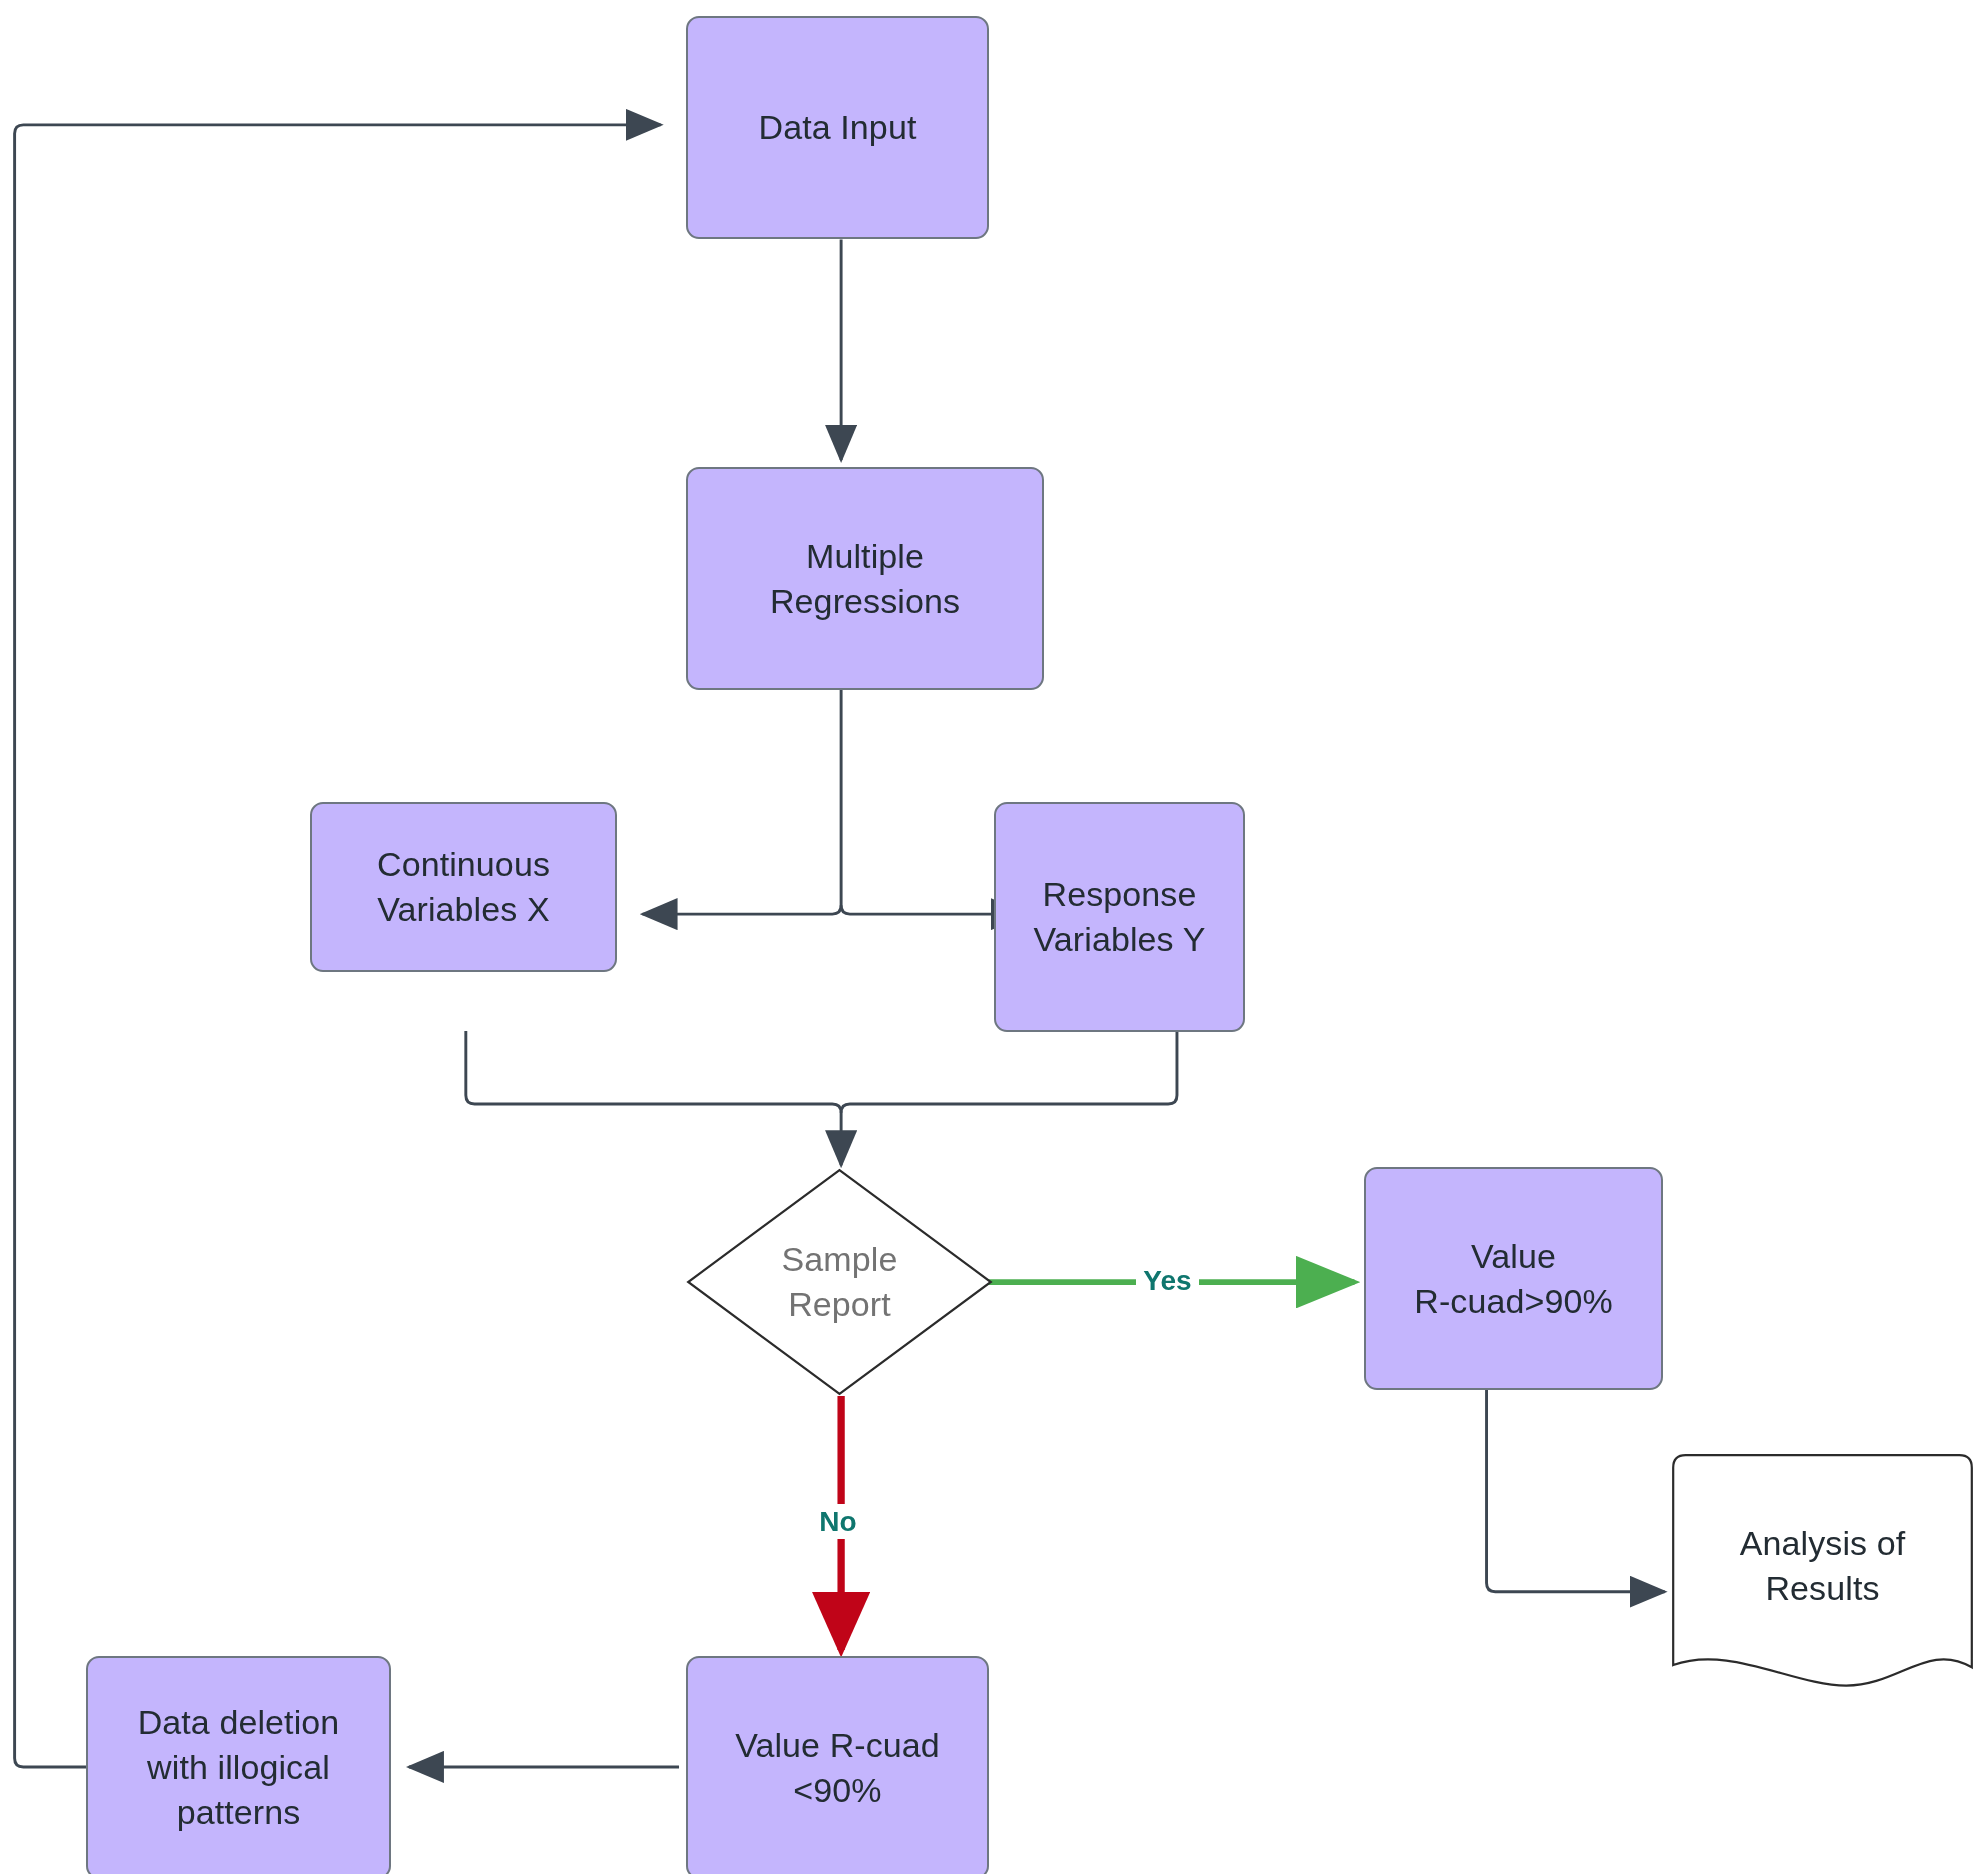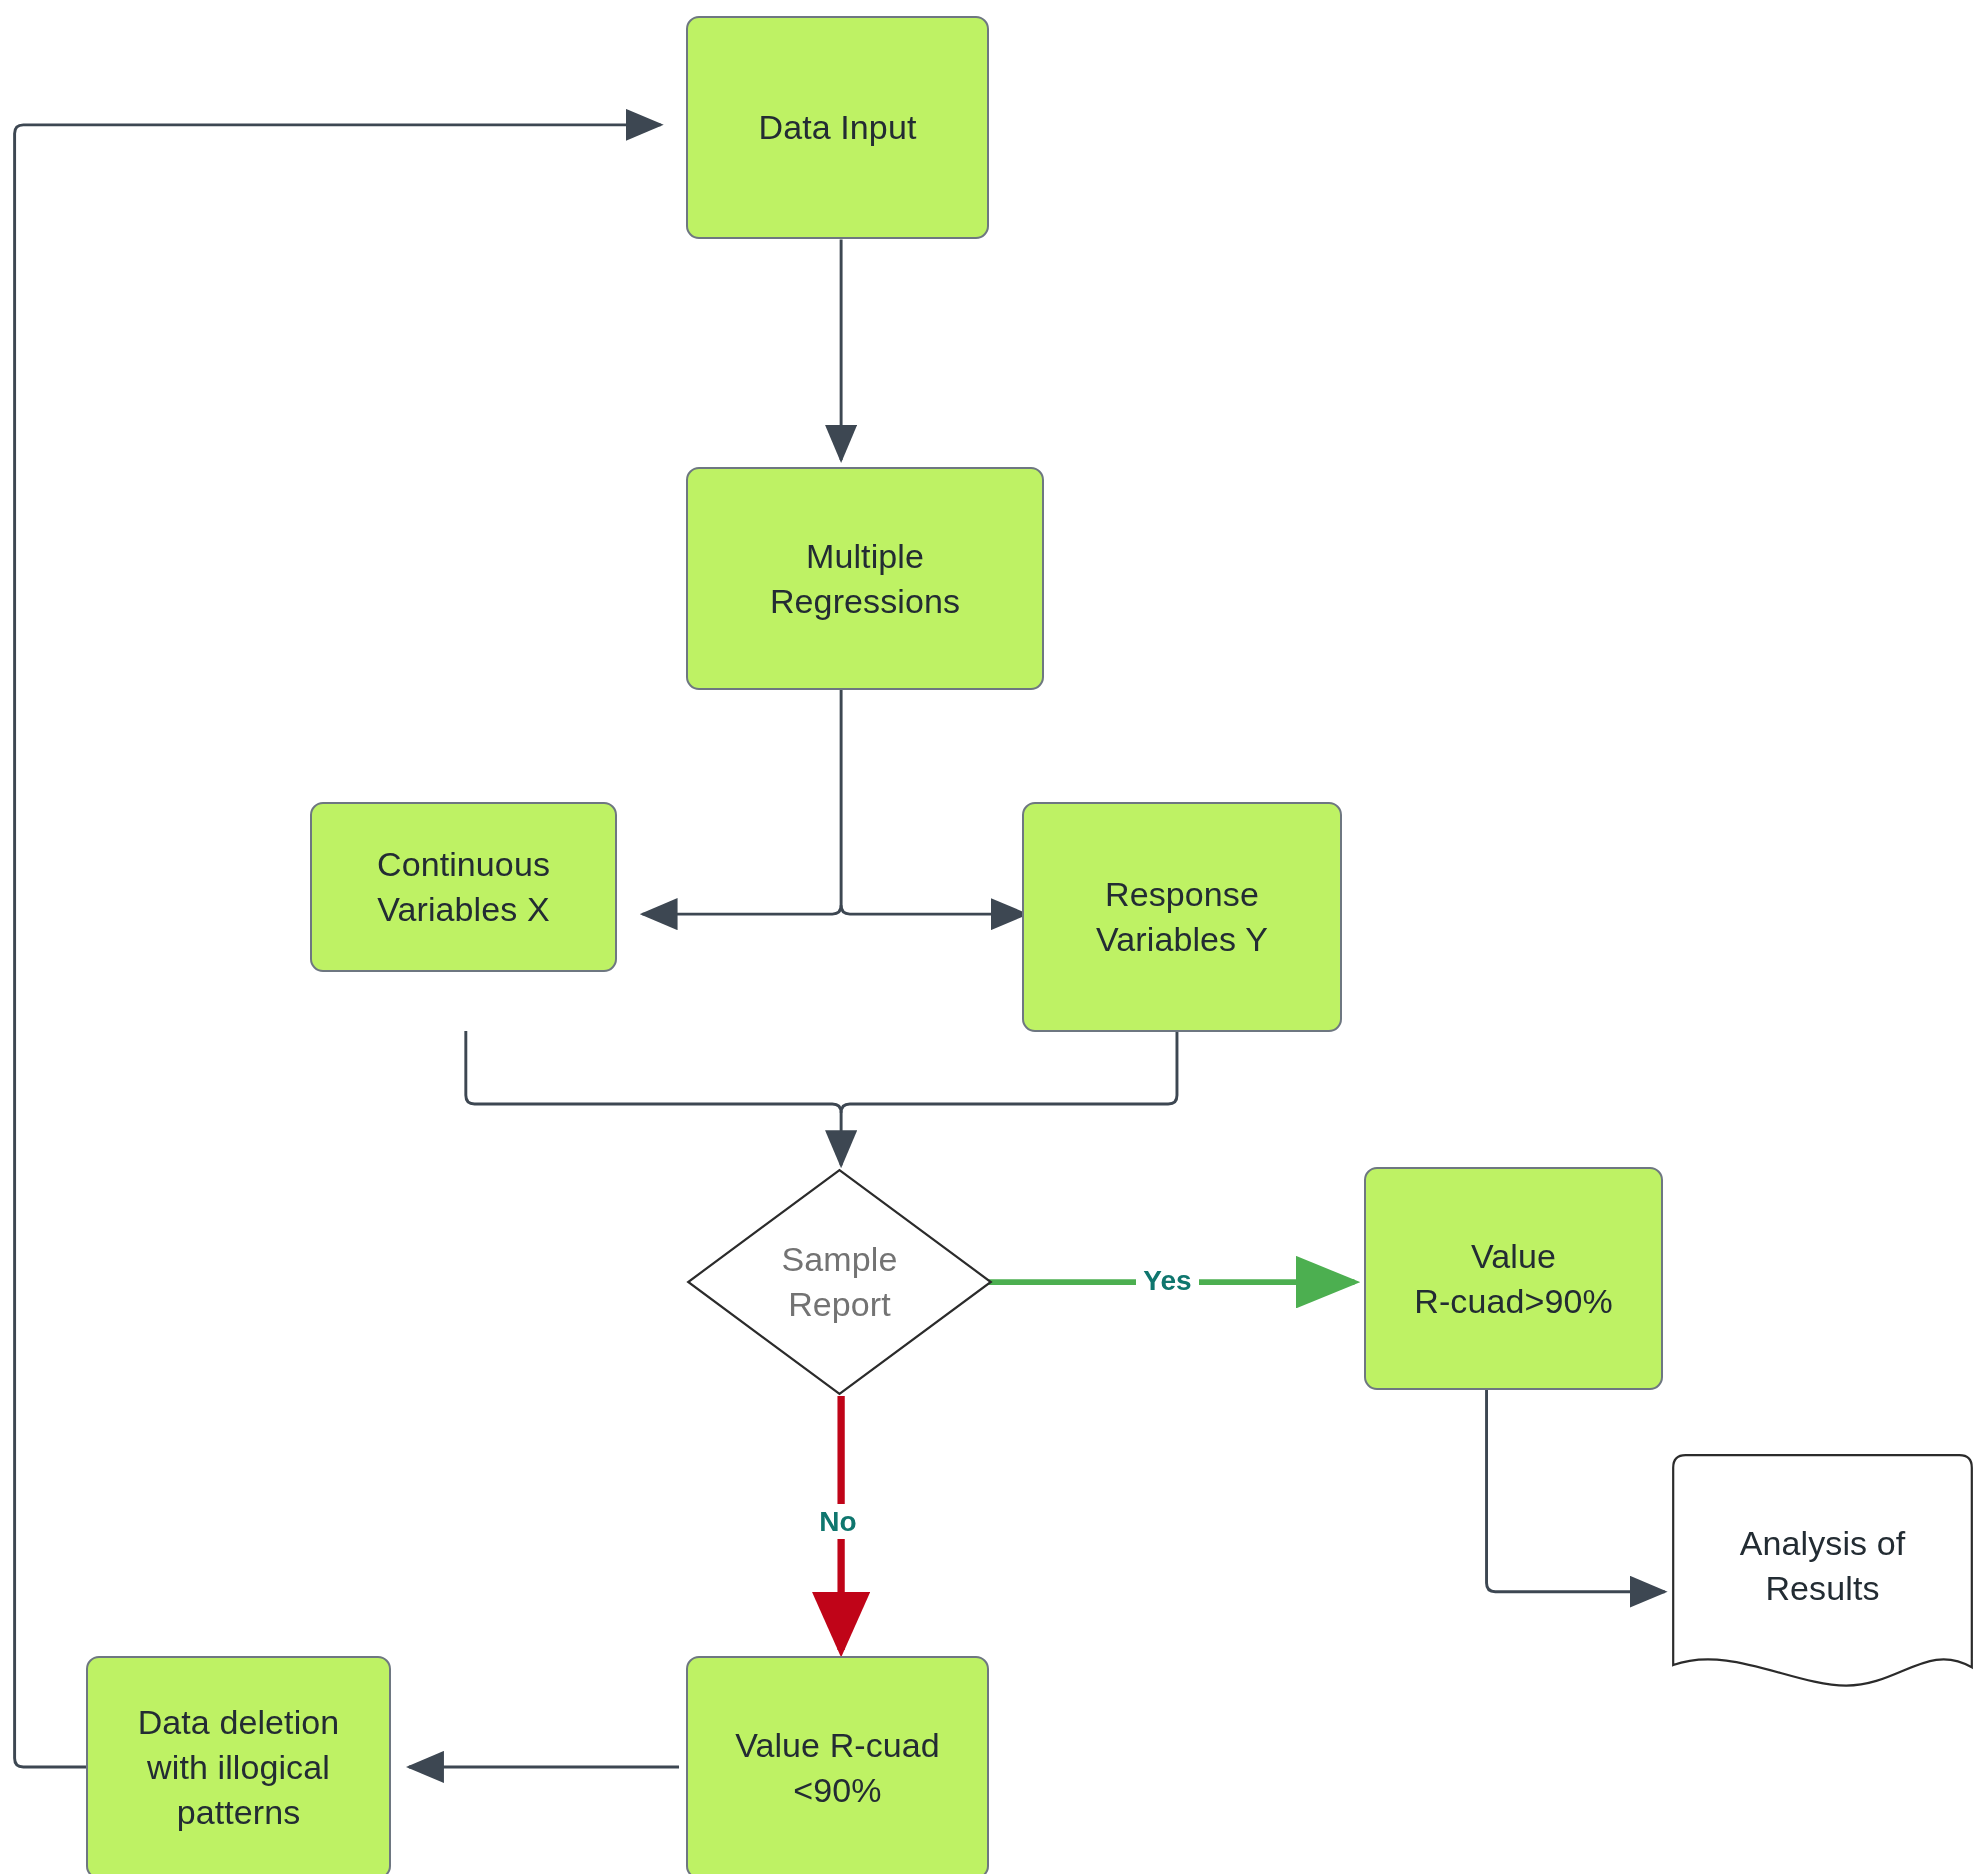--- a/index.html
+++ b/index.html
@@ -30,21 +30,21 @@
     justify-content: center;
     text-align: center;
     color: #232c33;
     font-size: 34px;
     line-height: 1.32;
     letter-spacing: 0.1px;
   }
   .node.box {
     border: 2.2px solid #6e7781;
     border-radius: 13px;
-    background: #bef264;
+    background: #c4b5fd;
   }
   .node .label {
     display: block;
     padding: 0 11.7px;
     white-space: pre-line;
   }
   .node.diamond {
     border: none;
     background: transparent;
   }
@@ -169,21 +169,21 @@
   <div class="node box" style="left:686px; top:467px; width:358px; height:223px;">
     <span class="label">Multiple
 Regressions</span>
   </div>
 
   <div class="node box" style="left:310px; top:802px; width:307px; height:170px;">
     <span class="label">Continuous
 Variables X</span>
   </div>
 
-  <div class="node box" style="left:1022px; top:802px; width:320px; height:230px;">
+  <div class="node box" style="left:994px; top:802px; width:251px; height:230px;">
     <span class="label">Response
 Variables Y</span>
   </div>
 
   <div class="node diamond" style="left:686px; top:1168px; width:307px; height:228px;">
     <svg class="diamond-shape" viewBox="0 0 420 312" preserveAspectRatio="none" xmlns="http://www.w3.org/2000/svg">
       <polygon points="210,3 417,156 210,309 3,156" fill="#ffffff" stroke="#2b2b2b" stroke-width="3"></polygon>
     </svg>
     <span class="label">Sample
 Report</span>

